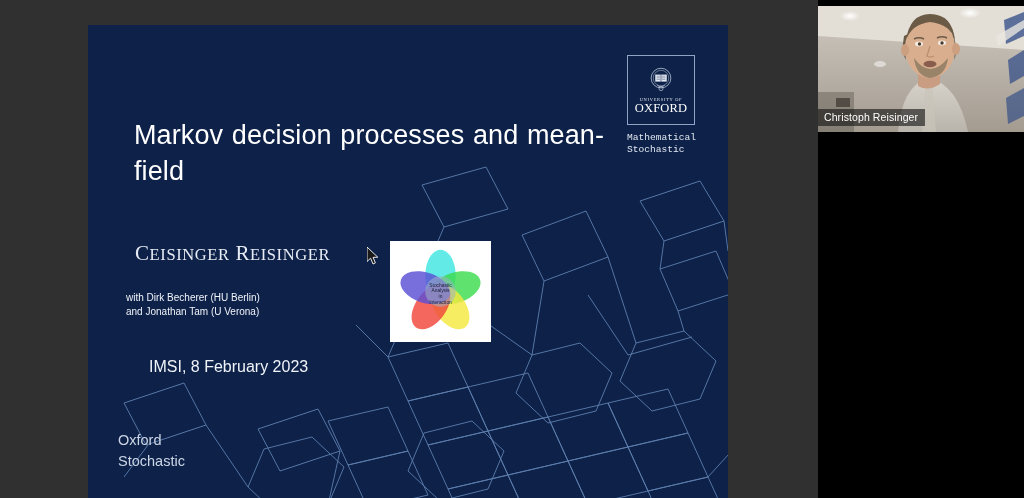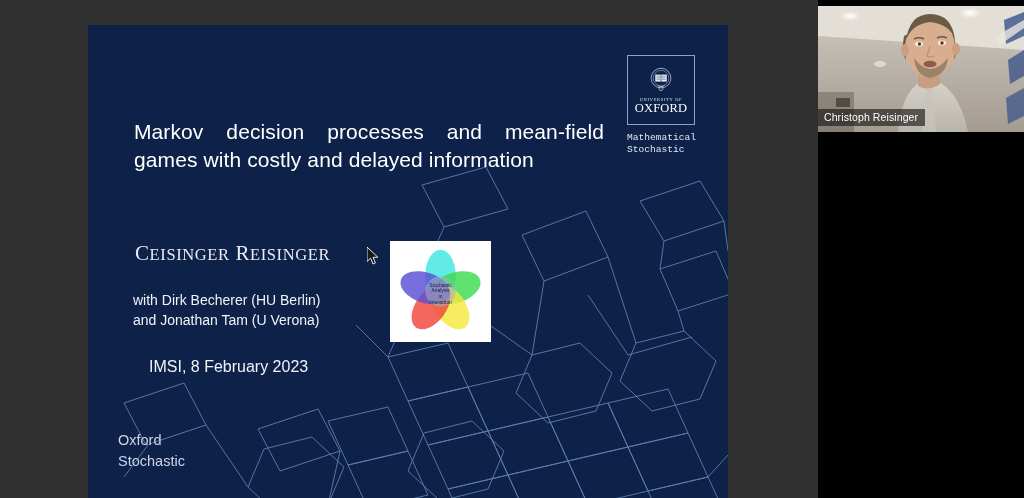--- a/index.html
+++ b/index.html
@@ -42,21 +42,21 @@
     stroke-width: 0.9;
     fill: none;
   }
 
   
   .slide-title {
     position: absolute;
     left: 46px; top: 93px;
     width: 470px;
     color: #ffffff;
-    font-size: 21px;
+    font-size: 27px;
     line-height: 1.32;
     font-weight: 400;
     letter-spacing: 0.1px;
     text-align: justify;
     text-align-last: left;
   }
   .slide-title .ln { display: block; white-space: nowrap; }
   .slide-title .ln1 {
     display: block;
     text-align: justify;
@@ -80,23 +80,23 @@
   #cursor {
     position: absolute;
     left: 279px; top: 222px;
     width: 13px; height: 18px;
     z-index: 40;
   }
 
   
   .coauthors {
     position: absolute;
-    left: 45px; top: 266px;
+    left: 38px; top: 266px;
     color: #f0f3f8;
-    font-size: 14px;
+    font-size: 10px;
     line-height: 1.42;
     white-space: nowrap;
   }
   
   .venue {
     position: absolute;
     left: 61px; top: 333px;
     color: #f0f3f8;
     font-size: 16px;
     white-space: nowrap;
@@ -238,21 +238,20 @@
         <line x1="636" y1="196" x2="640" y2="226"></line>
         <line x1="590" y1="286" x2="596" y2="306"></line>
         <line x1="456" y1="256" x2="444" y2="330"></line>
         <line x1="520" y1="232" x2="548" y2="318"></line>
         <line x1="356" y1="202" x2="300" y2="332"></line>
       </g>
     </svg>
 
     <div class="slide-title">
       <span class="ln ln1">Markov decision processes and mean-field</span>
-      <span class="ln">games with costly and delayed information</span>
     </div>
 
     <div class="author">
       <span>C</span><span class="sc">EISINGER</span>&nbsp;<span>R</span><span class="sc">EISINGER</span>
     </div>
 
     <div class="coauthors">
       <div>with Dirk Becherer (HU Berlin)</div>
       <div>and Jonathan Tam (U Verona)</div>
     </div>

